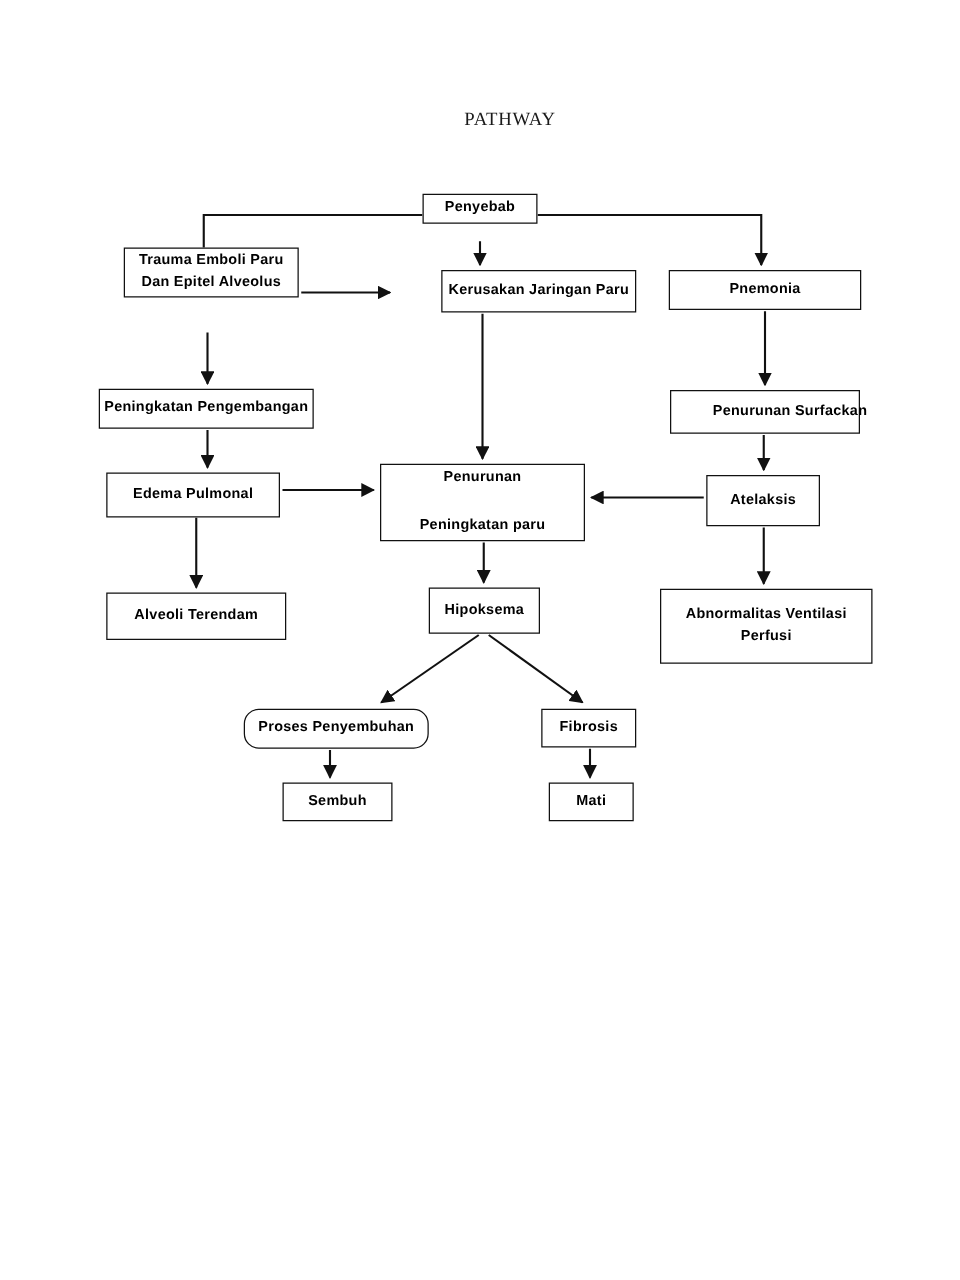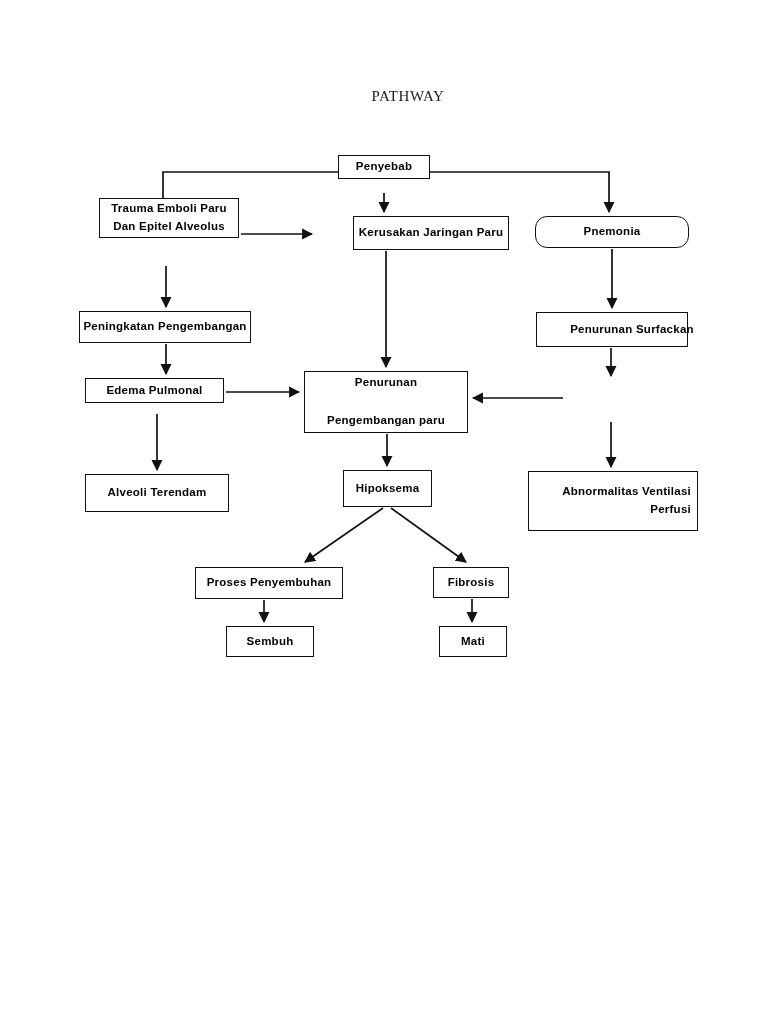--- a/index.html
+++ b/index.html
@@ -115,56 +115,59 @@
 
   <div class="node" style="left:99px;top:198px;width:140px;height:40px;">
     <span class="line">Trauma Emboli Paru</span>
     <span class="line">Dan Epitel Alveolus</span>
   </div>
 
   <div class="node" style="left:317px;top:216px;width:156px;height:34px;margin-left:36px;">
     <span class="line">Kerusakan Jaringan Paru</span>
   </div>
 
-  <div class="node" style="left:535px;top:216px;width:154px;height:32px;border-radius:12px;">
+  <div class="node" style="left:535px;top:216px;width:154px;height:32px;">
     <span class="line">Pnemonia</span>
   </div>
 
   <div class="node" style="left:79px;top:311px;width:172px;height:32px;">
     <span class="line">Peningkatan Pengembangan</span>
   </div>
 
   <div class="node" style="left:536px;top:312px;width:152px;height:35px;padding-left:46px;">
     <span class="line">Penurunan Surfackan</span>
   </div>
 
-  <div class="node" style="left:85px;top:378px;width:139px;height:25px;">
+  <div class="node" style="left:85px;top:378px;width:139px;height:36px;">
     <span class="line">Edema  Pulmonal</span>
   </div>
 
   <div class="node" style="left:304px;top:371px;width:164px;height:62px;justify-content:space-between;">
     <span class="line">Penurunan</span>
-    <span class="line">Pengembangan paru</span>
+    <span class="line">Peningkatan paru</span>
   </div>
 
+  <div class="node" style="left:565px;top:380px;width:91px;height:41px;">
+    <span class="line">Atelaksis</span>
+  </div>
 
   <div class="node" style="left:85px;top:474px;width:144px;height:38px;">
     <span class="line">Alveoli Terendam</span>
   </div>
 
   <div class="node" style="left:343px;top:470px;width:89px;height:37px;">
     <span class="line">Hipoksema</span>
   </div>
 
-  <div class="node" style="left:528px;top:471px;width:170px;height:60px;align-items:flex-end;">
+  <div class="node" style="left:528px;top:471px;width:170px;height:60px;">
     <span class="line">Abnormalitas Ventilasi</span>
     <span class="line">Perfusi</span>
   </div>
 
-  <div class="node" style="left:195px;top:567px;width:148px;height:32px;">
+  <div class="node" style="left:195px;top:567px;width:148px;height:32px;border-radius:12px;">
     <span class="line">Proses Penyembuhan</span>
   </div>
 
   <div class="node" style="left:433px;top:567px;width:76px;height:31px;">
     <span class="line">Fibrosis</span>
   </div>
 
   <div class="node" style="left:226px;top:626px;width:88px;height:31px;justify-content:center;">
     <span class="line">Sembuh</span>
   </div>

